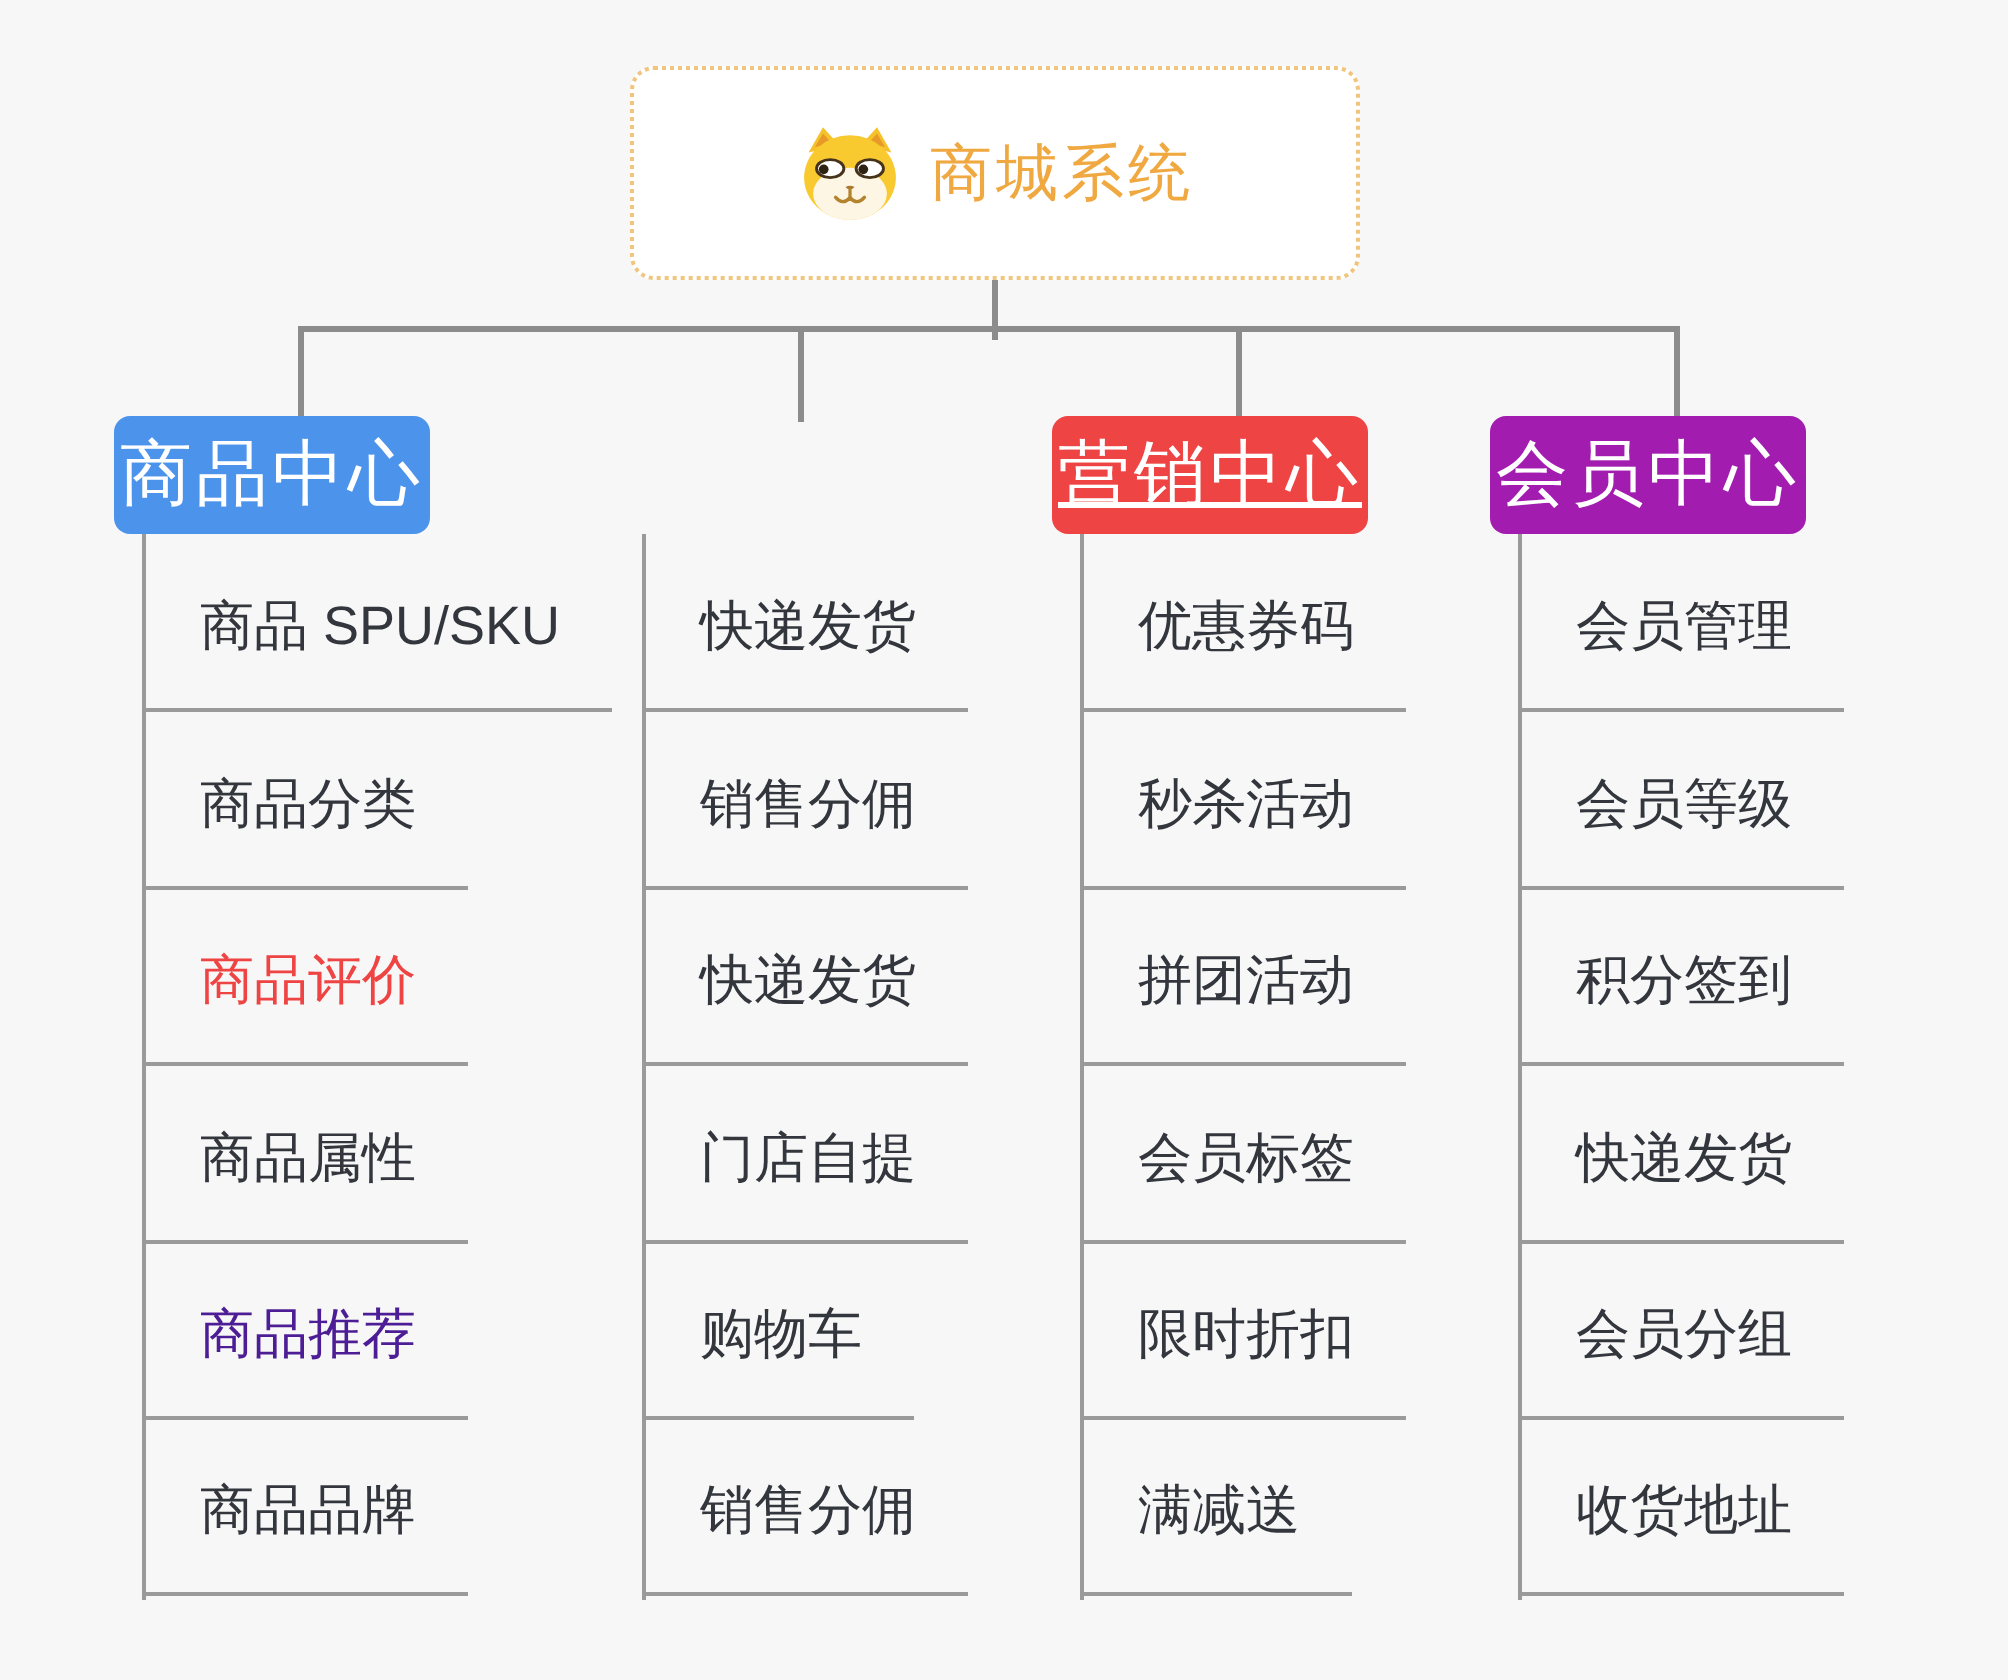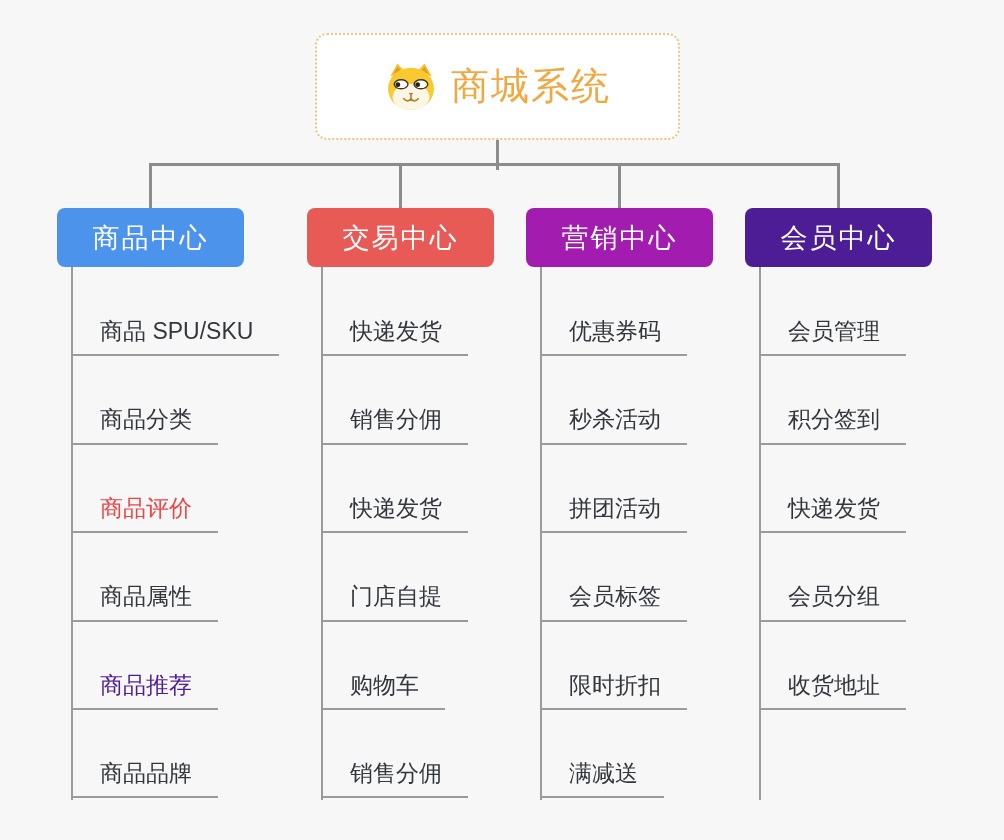--- a/index.html
+++ b/index.html
@@ -18,44 +18,44 @@
   .h-rail    { left:149px; top:163px; width:691px; height:3px; }
   .drop      { top:163px; width:3px; height:48px; }
 
   
   .root-node {
     position:absolute; left:315px; top:33px; width:365px; height:107px;
     background:#FFFFFF; border:2px dotted #F2C57E; border-radius:12px;
     display:flex; align-items:center; justify-content:center; gap:13px;
     z-index:3; cursor:pointer;
   }
-  .root-title { font-size:38px; letter-spacing:2px; color:#F0A841; white-space:nowrap; }
+  .root-title { font-size:31px; letter-spacing:2px; color:#F0A841; white-space:nowrap; }
   .root-icon { width:54px; height:52px; flex:0 0 auto; }
 
   
   .col { position:absolute; top:0; width:187px; height:840px; }
   .c0 { left:57px; }  .c1 { left:307px; }  .c2 { left:526px; }  .c3 { left:745px; }
   .col .drop { left:92px; position:absolute; }
 
   .branch-box {
-    position:absolute; left:0; top:208px; width:187px; height:59px;
+    position:absolute; left:0; top:208px; width:158px; height:59px;
     border-radius:8px; display:flex; align-items:center; justify-content:center;
-    color:#FFFFFF; font-size:27px; letter-spacing:2px; z-index:2; cursor:pointer;
+    color:#FFFFFF; font-size:36px; letter-spacing:2px; z-index:2; cursor:pointer;
     white-space:nowrap;
   }
 
   .vline { position:absolute; left:14px; top:267px; width:2px; height:533px; background:#9A9A9A; }
 
   .items { position:absolute; left:14px; top:268px; display:flex; flex-direction:column; }
   .item  { height:88.4px; display:flex; align-items:flex-end; }
   .item > span {
     display:inline-block; white-space:nowrap;
     border-bottom:2px solid #9A9A9A;
-    padding:0 26px 10px 29px;
-    font-size:23px; color:#33373D; line-height:1.15;
+    padding:0 26px 25px 29px;
+    font-size:27px; color:#33373D; line-height:1.15;
     cursor:pointer;
   }
 </style>
 </head>
 <body style="background: rgb(247, 247, 247);">
 
 <div class="stage">
 
   <div class="line root-stub" style="background: rgb(140, 140, 140);"></div>
   <div class="line h-rail" style="background: rgb(140, 140, 140);"></div>
@@ -100,21 +100,20 @@
           <span style="color: #4c1d95; border-bottom-color: rgb(154, 154, 154); margin-top: 36px;">商品推荐</span>
         </div>
       <div class="item">
           <span style="color: rgb(51, 55, 61); border-bottom-color: rgb(154, 154, 154);">商品品牌</span>
         </div>
     </div>
   </div>
 
   <div class="col c1">
     <div class="line drop" style="background: rgb(140, 140, 140);"></div>
-    <div class="branch-box" style="background: rgb(232, 90, 85);">交易中心</div>
     <div class="vline" style="background: rgb(154, 154, 154);"></div>
     <div class="items">
       <div class="item">
           <span style="color: rgb(51, 55, 61); border-bottom-color: rgb(154, 154, 154);">快递发货</span>
         </div>
       <div class="item">
           <span style="color: rgb(51, 55, 61); border-bottom-color: rgb(154, 154, 154);">销售分佣</span>
         </div>
       <div class="item">
           <span style="color: rgb(51, 55, 61); border-bottom-color: rgb(154, 154, 154);">快递发货</span>
@@ -126,21 +125,21 @@
           <span style="color: rgb(51, 55, 61); border-bottom-color: rgb(154, 154, 154);">购物车</span>
         </div>
       <div class="item">
           <span style="color: rgb(51, 55, 61); border-bottom-color: rgb(154, 154, 154);">销售分佣</span>
         </div>
     </div>
   </div>
 
   <div class="col c2">
     <div class="line drop" style="background: rgb(140, 140, 140);"></div>
-    <div class="branch-box" style="background: #a21caf;">营销中心</div>
+    <div class="branch-box" style="background: #ef4444; text-decoration: underline;">营销中心</div>
     <div class="vline" style="background: rgb(154, 154, 154);"></div>
     <div class="items">
       <div class="item">
           <span style="color: rgb(51, 55, 61); border-bottom-color: rgb(154, 154, 154);">优惠券码</span>
         </div>
       <div class="item">
           <span style="color: rgb(51, 55, 61); border-bottom-color: rgb(154, 154, 154);">秒杀活动</span>
         </div>
       <div class="item">
           <span style="color: rgb(51, 55, 61); border-bottom-color: rgb(154, 154, 154);">拼团活动</span>
@@ -152,25 +151,28 @@
           <span style="color: rgb(51, 55, 61); border-bottom-color: rgb(154, 154, 154);">限时折扣</span>
         </div>
       <div class="item">
           <span style="color: rgb(51, 55, 61); border-bottom-color: rgb(154, 154, 154);">满减送</span>
         </div>
     </div>
   </div>
 
   <div class="col c3">
     <div class="line drop" style="background: rgb(140, 140, 140);"></div>
-    <div class="branch-box" style="background: #4c1d95;">会员中心</div>
+    <div class="branch-box" style="background: #a21caf;">会员中心</div>
     <div class="vline" style="background: rgb(154, 154, 154);"></div>
     <div class="items">
       <div class="item">
           <span style="color: rgb(51, 55, 61); border-bottom-color: rgb(154, 154, 154);">会员管理</span>
+        </div>
+      <div class="item">
+          <span style="color: rgb(51, 55, 61); border-bottom-color: rgb(154, 154, 154);">会员等级</span>
         </div>
       <div class="item">
           <span style="color: rgb(51, 55, 61); border-bottom-color: rgb(154, 154, 154);">积分签到</span>
         </div>
       <div class="item">
           <span style="color: rgb(51, 55, 61); border-bottom-color: rgb(154, 154, 154);">快递发货</span>
         </div>
       <div class="item">
           <span style="color: rgb(51, 55, 61); border-bottom-color: rgb(154, 154, 154);">会员分组</span>
         </div>

